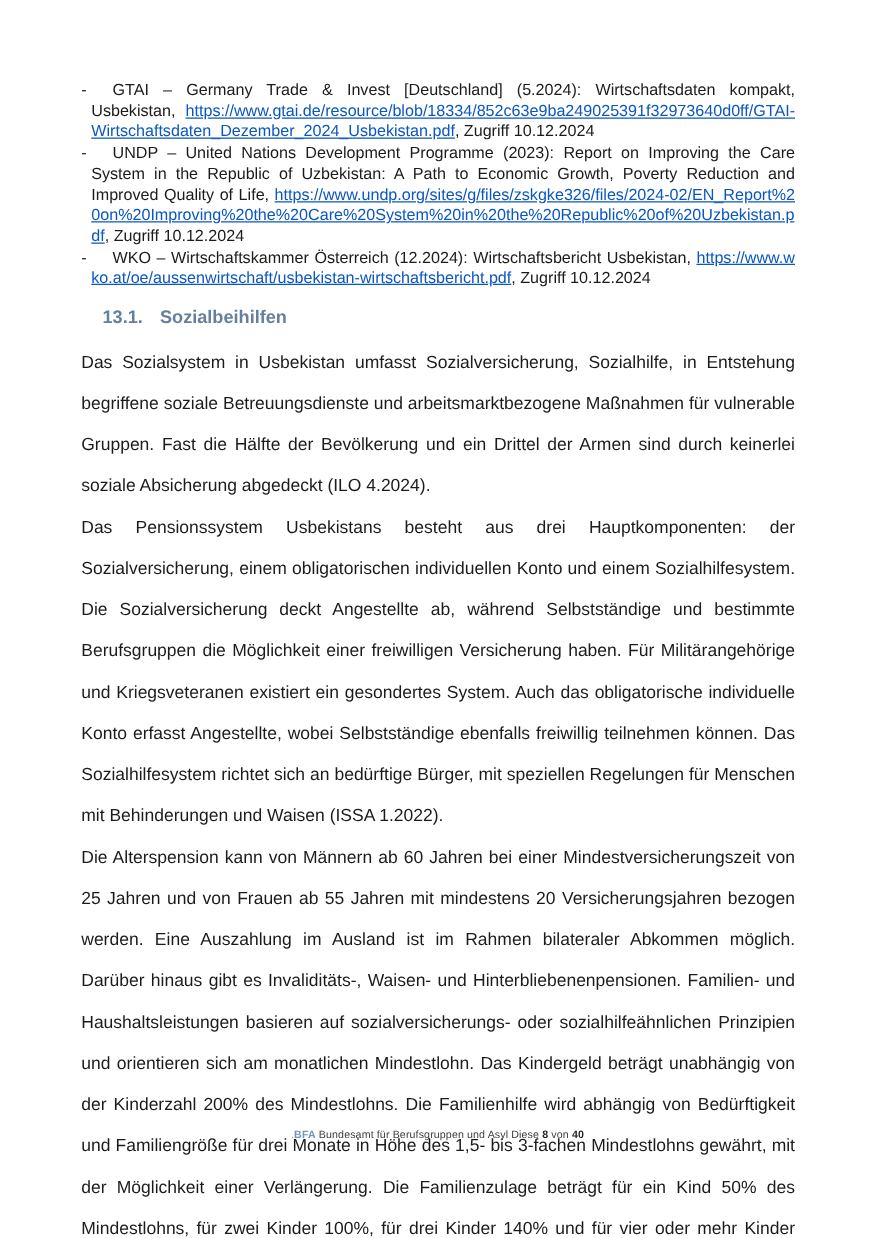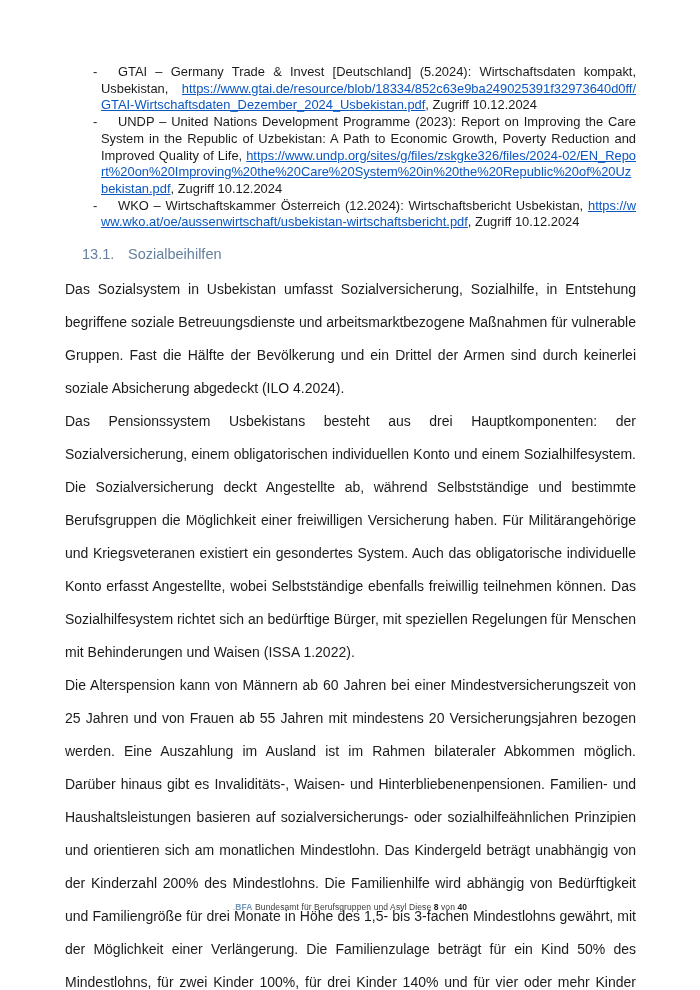--- a/index.html
+++ b/index.html
@@ -21,38 +21,37 @@
   }
   
   .sources {
     font-size: 12.9px;
     line-height: 16.7px;
     text-align: justify;
   }
   .src-item {
     padding-left: 8px;
     text-indent: -8px;
-    margin-left: 28px;
   }
   .dash {
     display: inline-block;
     width: 25px;
     text-indent: 0;
   }
   .src-link {
     color: var(--link-color, #0b57c2);
     text-decoration: underline;
     word-break: break-all;
     overflow-wrap: anywhere;
     cursor: pointer;
   }
   
   .heading {
     margin: 15px 0 11px 17px;
-    font-weight: normal;
+    font-weight: bold;
     font-size: 14.5px;
     color: var(--heading-color, #64809e);
     text-align: left;
   }
   .heading .num {
     display: inline-block;
     width: 46px;
   }
   
   .bodytext p {

